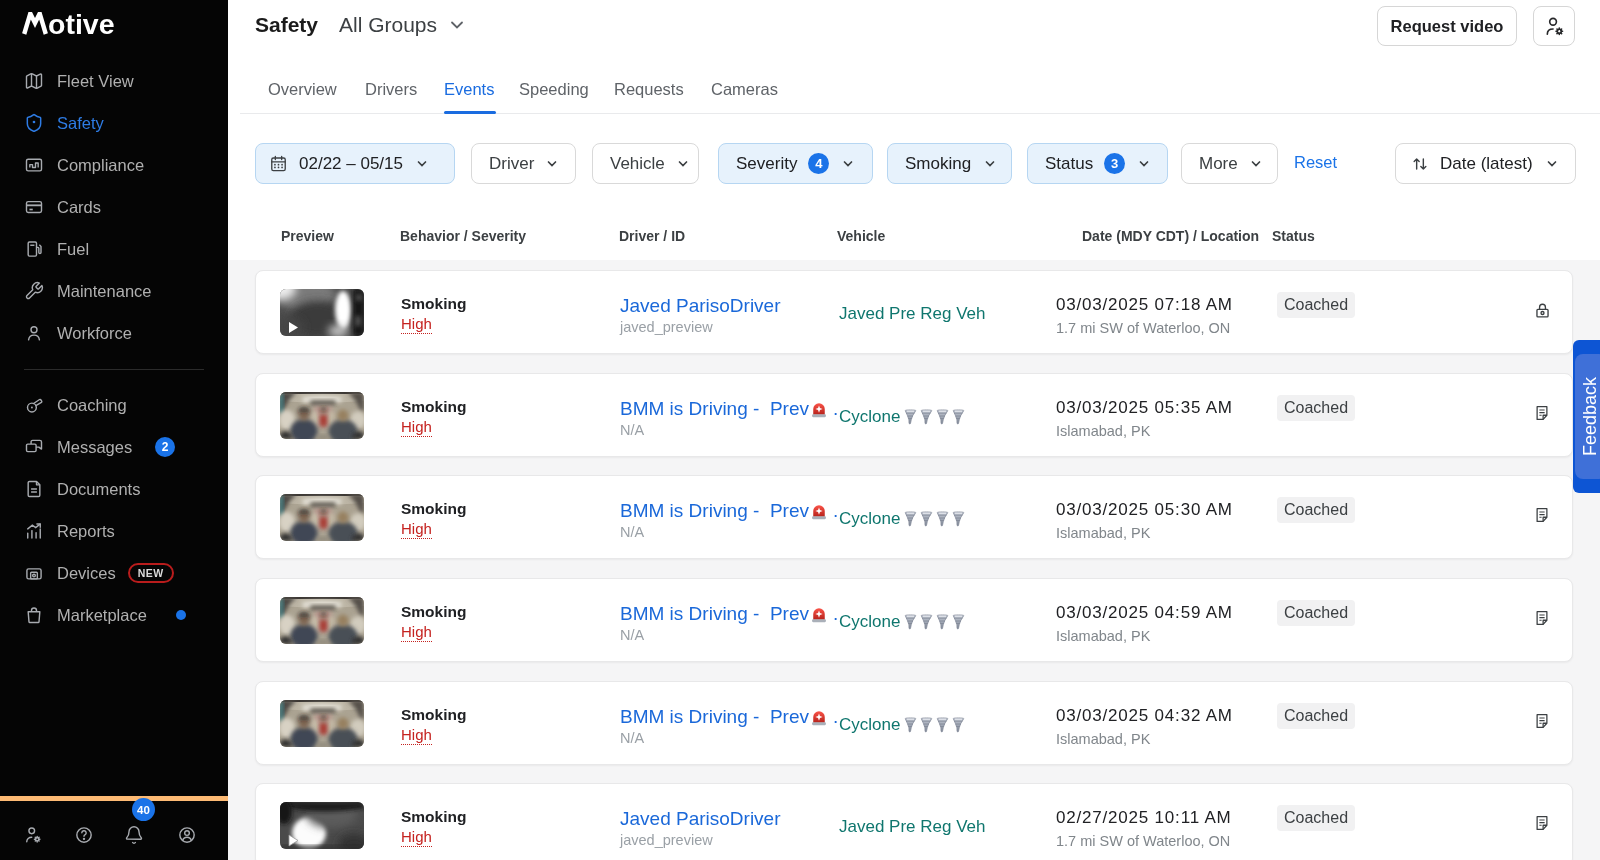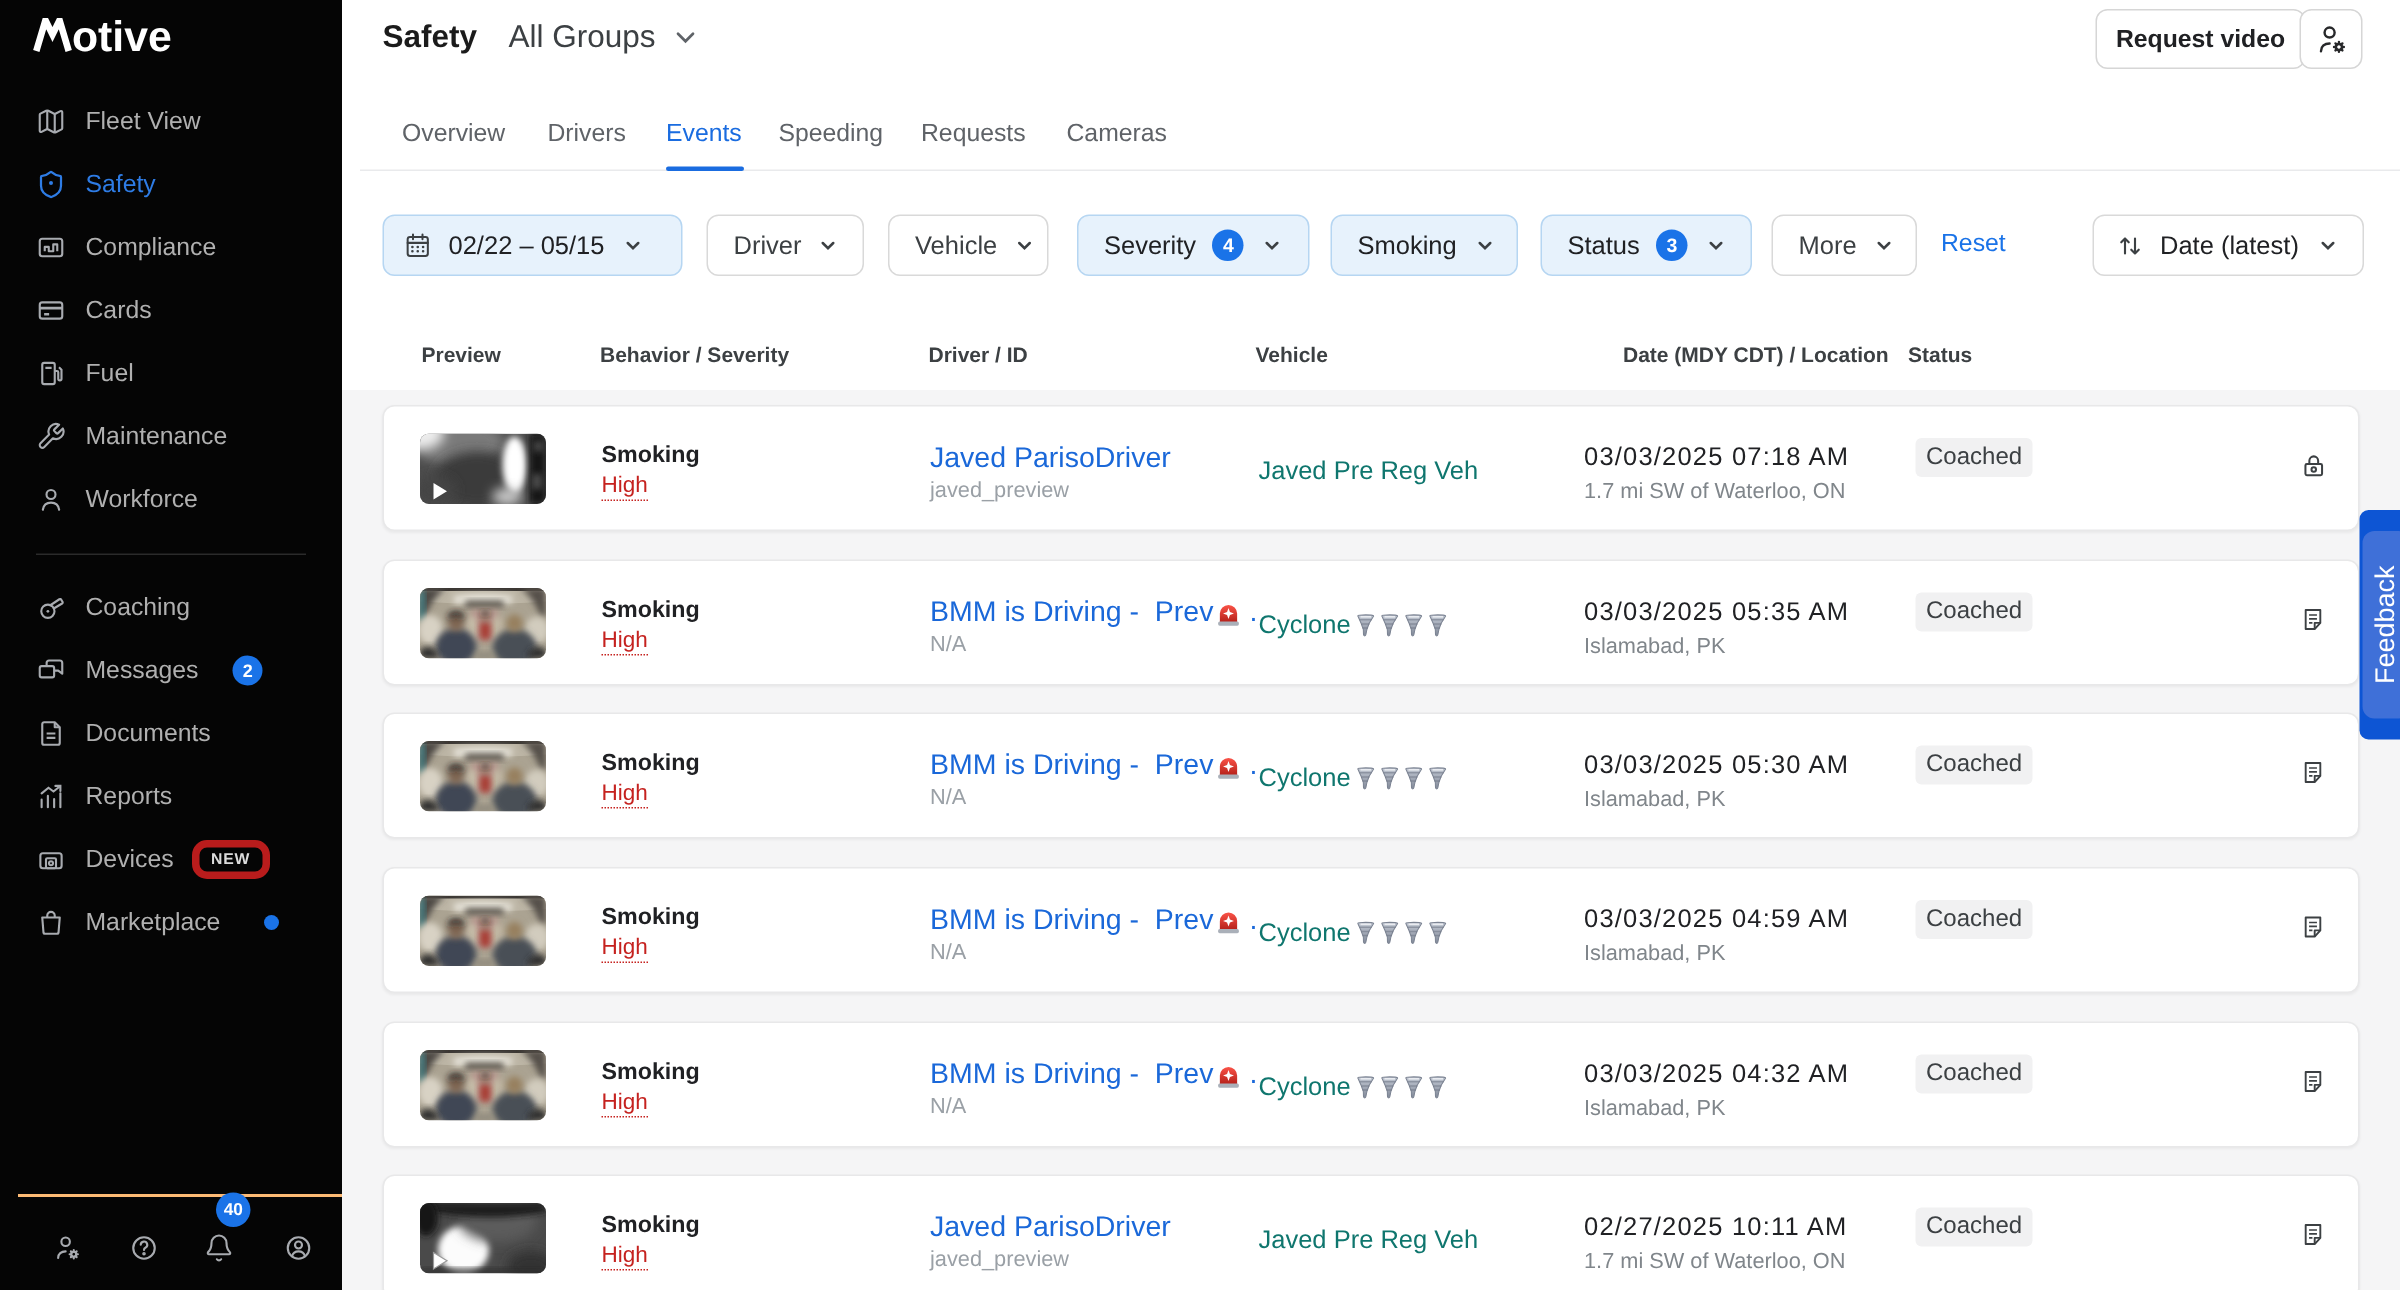--- a/index.html
+++ b/index.html
@@ -7,31 +7,31 @@
 .abs { position:absolute; }
 
 #sidebar { position:absolute; left:0; top:0; width:228px; height:860px; background:#050505; color:#b0b0b0; }
 #logo { position:absolute; left:22px; top:12px; }
 .nav { position:absolute; left:0; width:228px; }
 .nav-item { height:42px; display:flex; align-items:center; padding-left:24px; font-size:16.5px; color:#b0b0b0; }
 .nav-item svg { width:20px; height:20px; margin-right:13px; flex:none; }
 .nav-item.active { color:#2e7ce5; }
 .divider { position:absolute; left:24px; right:24px; border-top:1px solid #2b2b2b; }
 .badge-blue { background:#1a73e8; color:#fff; border-radius:10px; font-size:12px; font-weight:bold; min-width:20px; height:20px; display:inline-flex; align-items:center; justify-content:center; }
-.new-pill { border:5px solid #b91c1c; color:#dcdcdc; border-radius:10px; font-size:10.5px; font-weight:bold; letter-spacing:.5px; padding:2px 8px; margin-left:12px; }
+.new-pill { border:2px solid #b91c1c; color:#dcdcdc; border-radius:10px; font-size:10.5px; font-weight:bold; letter-spacing:.5px; padding:2px 8px; margin-left:12px; }
 .dot-blue { width:10px; height:10px; border-radius:50%; background:#1a73e8; display:inline-block; margin-left:29px; }
-#side-bottom { position:absolute; left:12px; bottom:0; width:228px; height:64px; border-top:2px solid #fdba74; display:flex; align-items:center; }
+#side-bottom { position:absolute; left:0; bottom:0; width:228px; height:64px; border-top:5px solid #fdba74; display:flex; align-items:center; }
 #side-bottom svg { width:20px; height:20px; }
 .sb-ic { position:absolute; top:24px; }
 
 #main { position:absolute; left:228px; top:0; width:1372px; height:860px; background:#fff; }
 #pg-title { position:absolute; left:27px; top:13px; font-size:21px; font-weight:bold; color:#1b1b1b; }
 #pg-group { position:absolute; left:111px; top:13px; font-size:21px; color:#3c4043; }
 .btn { position:absolute; border:1px solid #d6d6d6; border-radius:8px; background:#fff; display:flex; align-items:center; justify-content:center; }
-#btn-request { left:1149px; top:6px; width:140px; height:40px; font-size:16.5px; font-weight:bold; color:#202124;margin-left:20px; }
+#btn-request { left:1149px; top:6px; width:140px; height:40px; font-size:16.5px; font-weight:bold; color:#202124; }
 #btn-usr { left:1305px; top:6px; width:42px; height:40px; }
 
 #tabs { position:absolute; left:12px; top:73px; width:1372px; height:41px; border-bottom:1px solid #e9eaec; }
 .tab { position:absolute; top:7px; font-size:16.5px; color:#5f6368; }
 .tab.active { color:#1a6ce0; }
 #tab-line { position:absolute; left:204px; top:38px; width:52px; height:3px; border-radius:2px; background:#1a6ce0; }
 
 .chip { position:absolute; top:143px; height:41px; border:1px solid #d9d9d9; border-radius:8px; background:#fff; display:flex; align-items:center; font-size:17px; color:#202124; }
 .chip.on { background:#e7f2fc; border-color:#b6d6f2; }
 .chev { width:12px; height:12px; }

